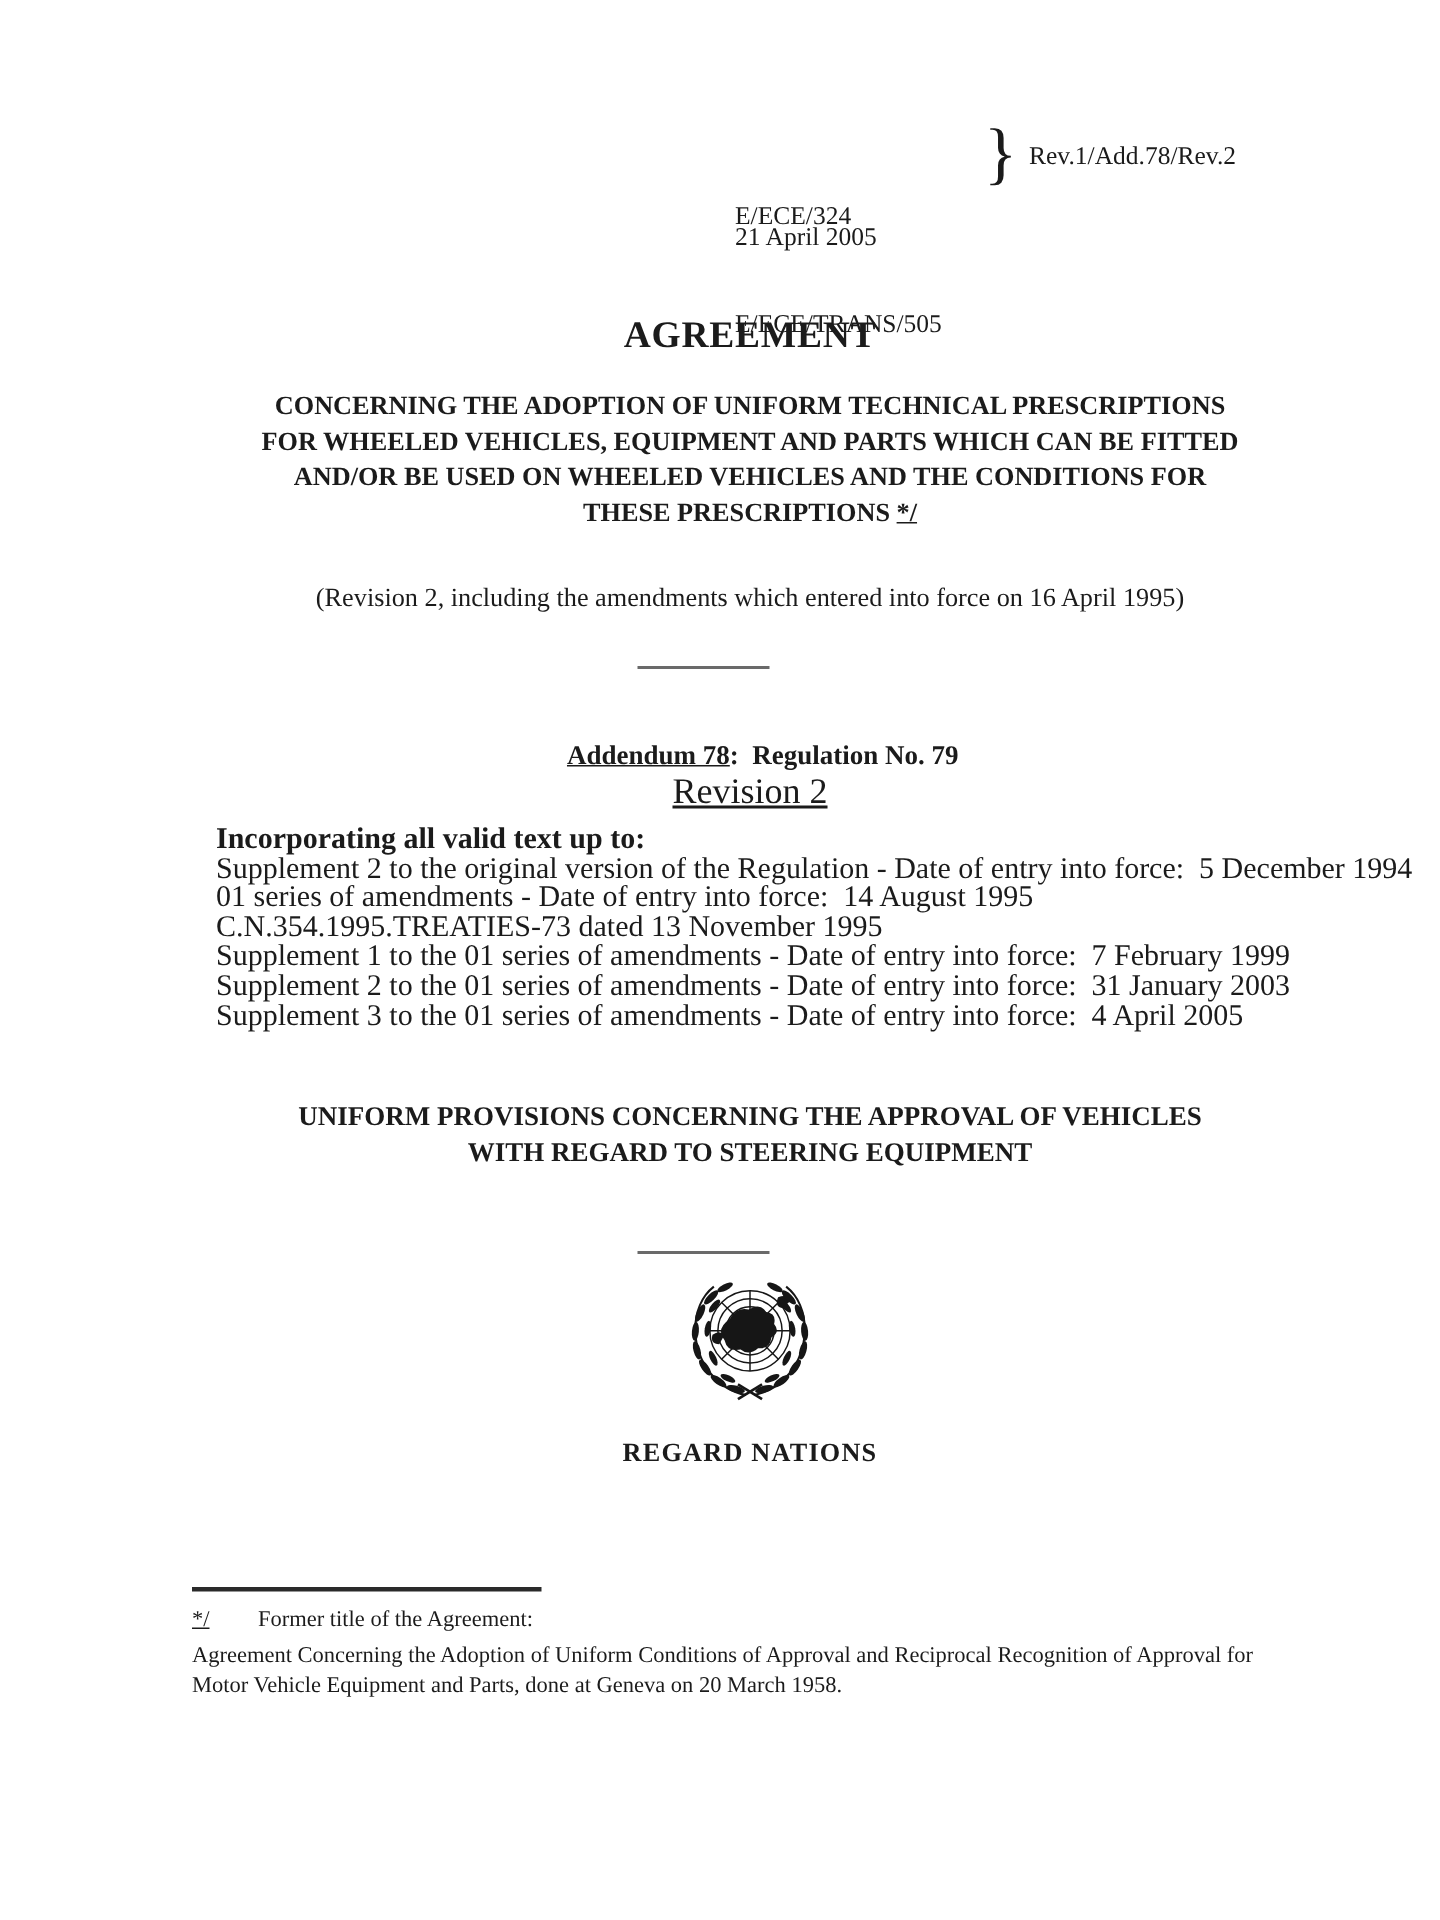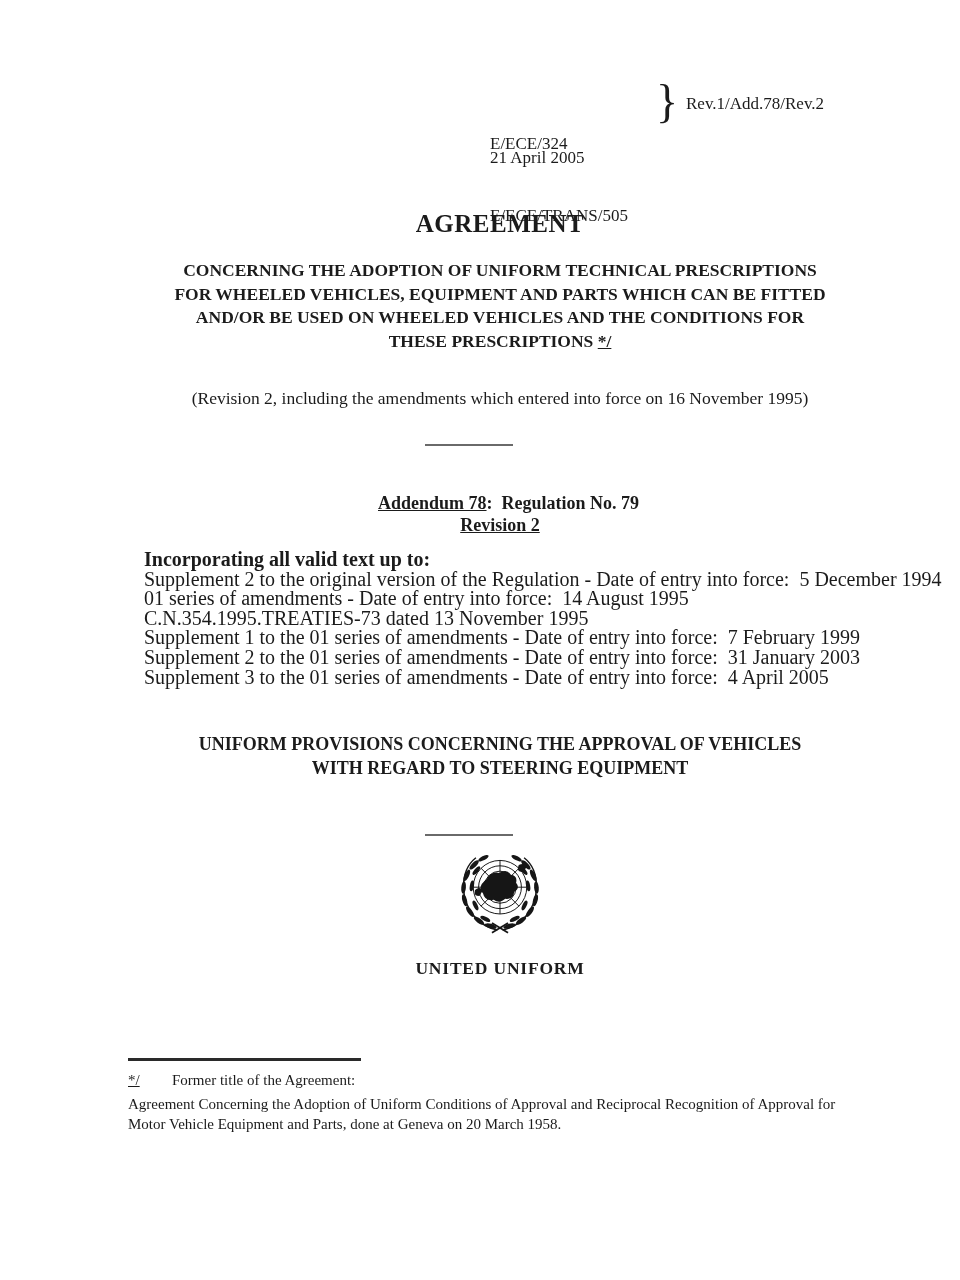--- a/index.html
+++ b/index.html
@@ -78,22 +78,22 @@
   .divider-2 { top: 834px; }
   .addendum-line {
     top: 472px;
     font-size: 18px;
     font-weight: bold;
     white-space: pre;
   }
   .addendum-line .u { text-decoration: underline; }
   .revision-line {
     top: 515px;
-    font-size: 18px;
-    font-weight: bold;
+    font-size: 24px;
+    font-weight: normal;
     text-decoration: underline;
   }
   
   .incorporating {
     position: absolute;
     left: 128px;
     right: 88px;
     top: 550px;
     font-size: 20px;
     line-height: 19.6px;
@@ -164,21 +164,21 @@
 
   <div class="centered page-title">AGREEMENT</div>
 
   <div class="centered subtitle">
     <div>CONCERNING THE ADOPTION OF UNIFORM TECHNICAL PRESCRIPTIONS</div>
     <div>FOR WHEELED VEHICLES, EQUIPMENT AND PARTS WHICH CAN BE FITTED</div>
     <div>AND/OR BE USED ON WHEELED VEHICLES AND THE CONDITIONS FOR</div>
     <div><span>THESE PRESCRIPTIONS </span><span class="fn-marker">*/</span></div>
   </div>
 
-  <div class="centered revision-note">(Revision 2, including the amendments which entered into force on 16 November 1995)</div>
+  <div class="centered revision-note">(Revision 2, including the amendments which entered into force on 16 April 1995)</div>
 
   <div class="divider divider-1"></div>
 
   <div class="centered addendum-line">
     <span class="u">Addendum 78</span><span>:  Regulation No. 79</span>
   </div>
 
   <div class="centered revision-line">Revision 2</div>
 
   <div class="incorporating">
@@ -253,21 +253,21 @@
         </g>
       </g>
 
       <g stroke="#161616" stroke-width="2" fill="none">
         <path d="M56,97 L74,86"></path>
         <path d="M74,97 L56,86"></path>
       </g>
     </svg>
   </div>
 
-  <div class="centered org-name">UNITED UNIFORM</div>
+  <div class="centered org-name">REGARD NATIONS</div>
 
   <div class="footnote-rule"></div>
   <div class="footnote">
     <div>
       <span class="marker">*/</span><span>Former title of the Agreement:</span>
     </div>
     <div class="body">Agreement Concerning the Adoption of Uniform Conditions of Approval and Reciprocal Recognition of Approval for Motor Vehicle Equipment and Parts, done at Geneva on 20 March 1958.</div>
   </div>
 
 </div>

